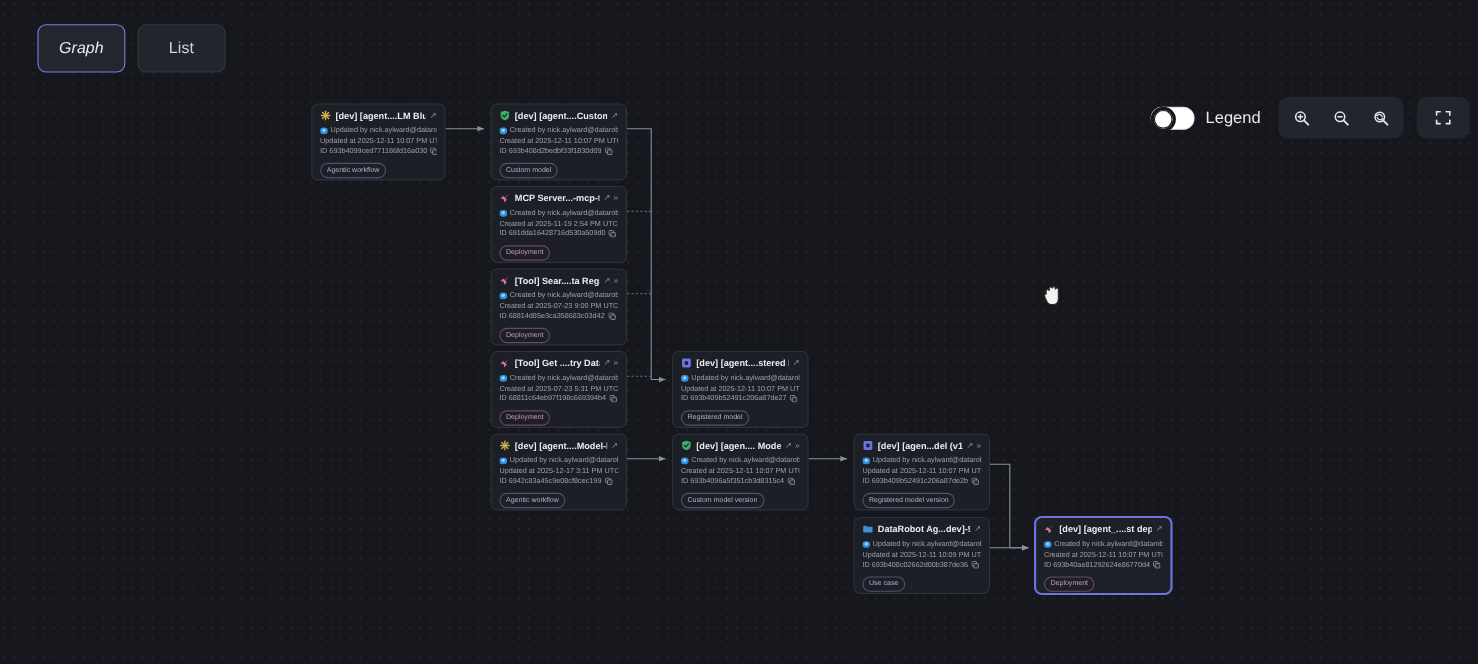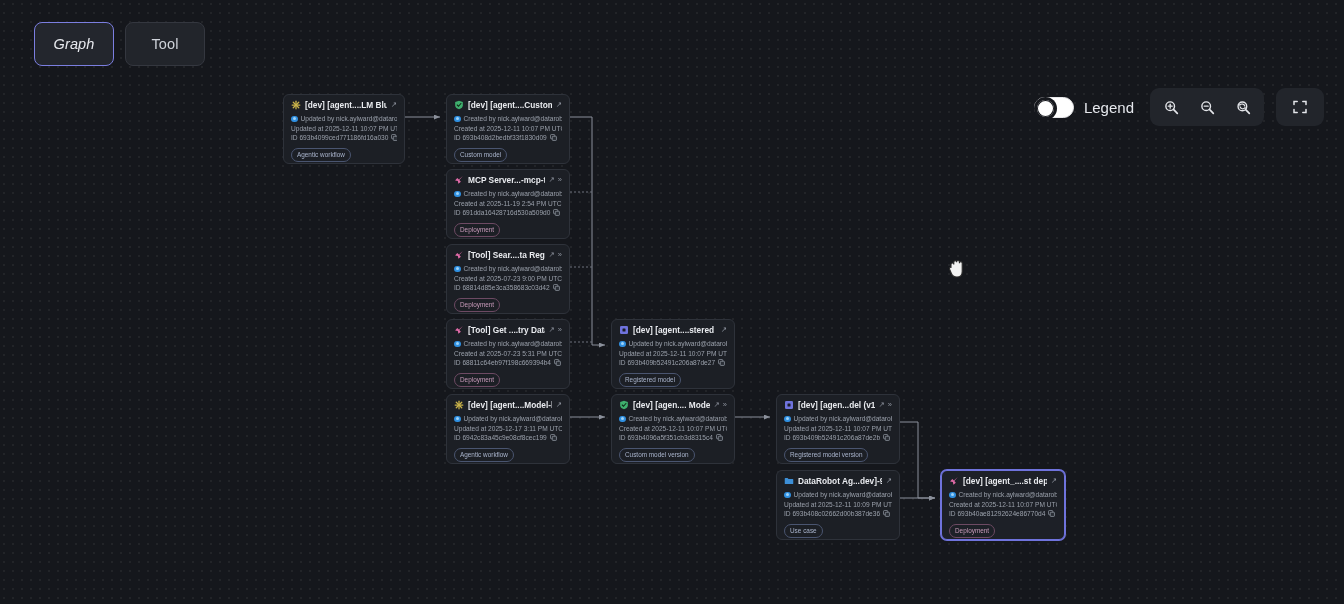--- a/index.html
+++ b/index.html
@@ -55,21 +55,21 @@
   .tab.active {
     border-color: #7b7ee0;
     background: #23262d;
     color: #e8eaef;
     font-style: italic;
   }
 
   
   #toolbar {
     position: absolute;
-    right: 20px; top: 88px;
+    right: 8px; top: 88px;
     display: flex;
     align-items: center;
     gap: 12px;
     z-index: 40;
     justify-content: space-between;
   }
   #legend-group {
     display: flex;
     align-items: center;
     gap: 10px;
@@ -594,21 +594,21 @@
       </svg>
     </div>
 
   </div>
 
   <div id="view-tabs">
     <div class="tab active">
       <span>Graph</span>
     </div>
     <div class="tab">
-      <span>Tool</span>
+      <span>List</span>
     </div>
   </div>
 
   <div id="toolbar">
 
     <div id="legend-group">
       <div class="switch">
         <div class="knob"></div>
       </div>
       <span id="legend-label">Legend</span>

